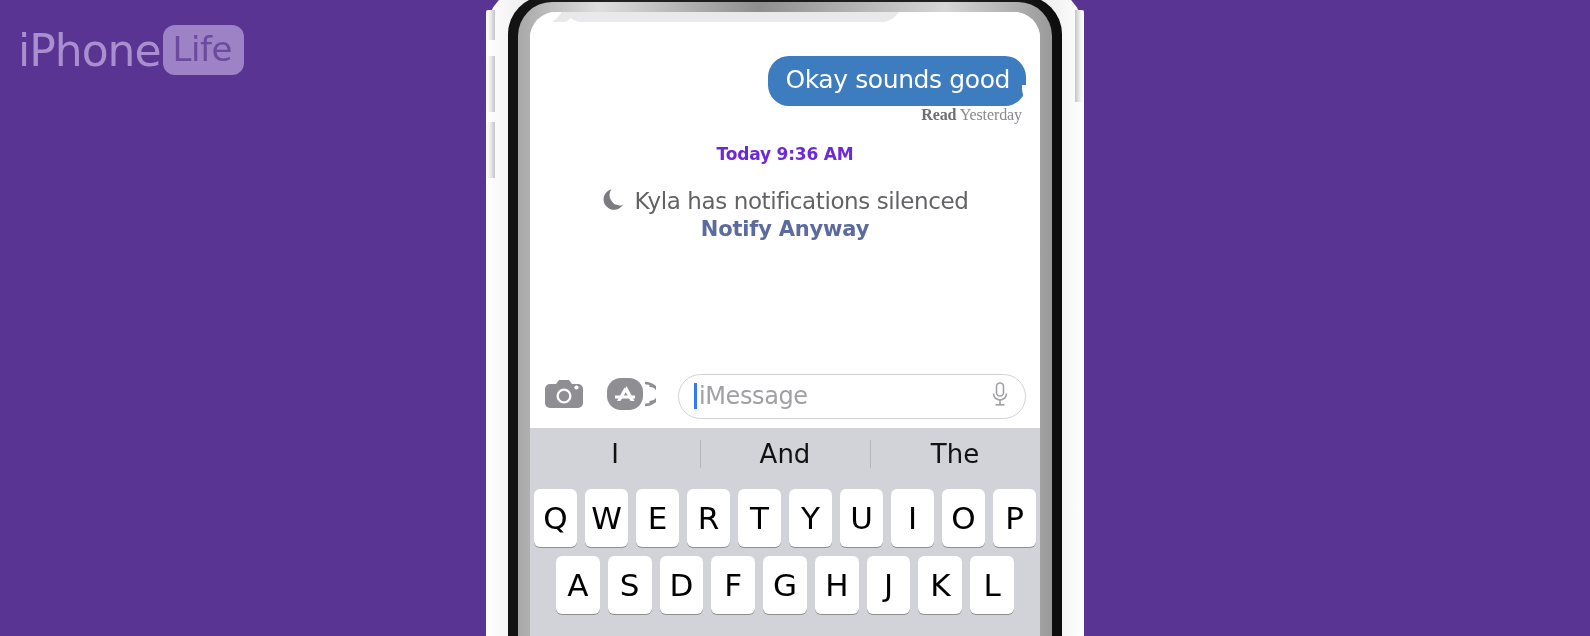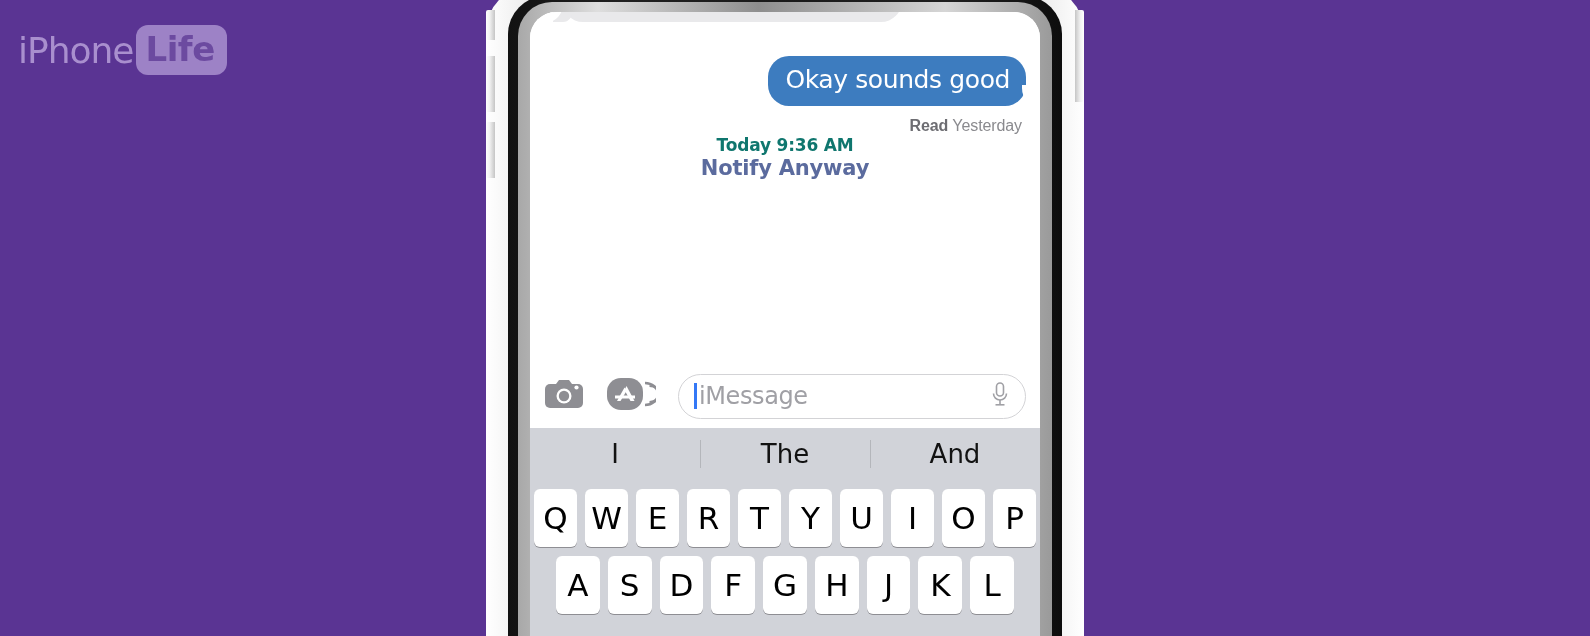--- a/index.html
+++ b/index.html
@@ -10,38 +10,38 @@
   }
   body { background: #5a3493; position: relative; }
 
   
   .logo {
     position: absolute; left: 18px; top: 22px;
     display: flex; align-items: center;
     height: 56px;
   }
   .logo-main {
-    font-size: 36px;
+    font-size: 44px;
     letter-spacing: -1px;
     color: #a98fce;
     font-family: "DejaVu Sans", sans-serif;
     font-weight: 400;
   }
   .logo-badge {
     background: #9d82c6;
     border-radius: 12px;
     padding: 4px 12px 6px 10px;
     margin-left: 2px;
     display: flex; align-items: center;
   }
   .logo-badge span {
     font-size: 34px;
     color: #6c4aa0;
     font-family: "DejaVu Sans", sans-serif;
-    font-weight: 700;
+    font-weight: 400;
     letter-spacing: -0.5px;
   }
 
   
   .device {
     position: absolute;
     left: 486px; top: -14px;
     width: 598px; height: 700px;
   }
   
@@ -154,31 +154,32 @@
     left: -17px; bottom: 0;
     width: 18px; height: 21px;
     background: #ffffff;
     border-bottom-right-radius: 16px 18px;
   }
 
   .status-line {
     text-align: right;
     font-size: 16px;
     color: #8a8a8e;
-    margin-top: 11px;
+    margin-top: 0;
     padding-right: 4px;
-    font-family: Liberation Sans, sans-serif;
+    font-family: Liberation Serif, serif;
     letter-spacing: -0.1px;
   }
   .status-line b { color: #6d6d72; font-weight: bold; }
 
   .day-divider {
     text-align: center;
     font-size: 17px;
-    color: #0f766e;
+    color: #6d28d9;
+    margin-top: 20px;
     font-family: "DejaVu Sans", sans-serif;
     font-weight: 600;
     letter-spacing: -0.2px;
   }
 
   .silenced-row {
     display: flex; align-items: center; justify-content: center;
     gap: 9px;
     margin-top: 22px;
   }
@@ -303,20 +304,28 @@
         <div class="bubble out">Okay sounds good</div>
       </div>
       <div class="status-line">
         <b>Read</b>
         <span>Yesterday</span>
       </div>
 
       <div class="day-divider">Today 9:36 AM</div>
 
 
+      <div class="silenced-row">
+        <span>
+          <svg width="24" height="26" viewBox="0 0 24 26">
+            <path d="M19 19.5A10.5 10.5 0 0 1 9.4 3.2a10.5 10.5 0 1 0 11.9 15.1 10.4 10.4 0 0 1-2.3 1.2z" fill="#7c7c80"></path>
+          </svg>
+        </span>
+        <span class="silenced-text">Kyla has notifications silenced</span>
+      </div>
       <div class="notify-anyway">Notify Anyway</div>
     </div>
 
     <div class="input-bar">
 
       <span class="icon-btn">
         <svg width="40" height="32" viewBox="0 0 40 32">
           <rect x="1" y="6" width="38" height="24" rx="5" fill="#8e8e93"></rect>
           <path d="M12 6 l3-4 h10 l3 4 z" fill="#8e8e93"></path>
           <circle cx="20" cy="18" r="7.5" fill="#ffffff"></circle>
@@ -347,22 +356,22 @@
             <line x1="6.5" y1="24.8" x2="15.5" y2="24.8" stroke="#a0a0a5" stroke-width="1.6"></line>
           </svg>
         </span>
       </div>
     </div>
 
     <div class="keyboard">
 
       <div class="predict">
         <div class="predict-cell">I</div>
+        <div class="predict-cell">And</div>
         <div class="predict-cell">The</div>
-        <div class="predict-cell">And</div>
       </div>
 
       <div class="krow row1">
         <div class="key">Q</div>
         <div class="key">W</div>
         <div class="key">E</div>
         <div class="key">R</div>
         <div class="key">T</div>
         <div class="key">Y</div>
         <div class="key">U</div>

